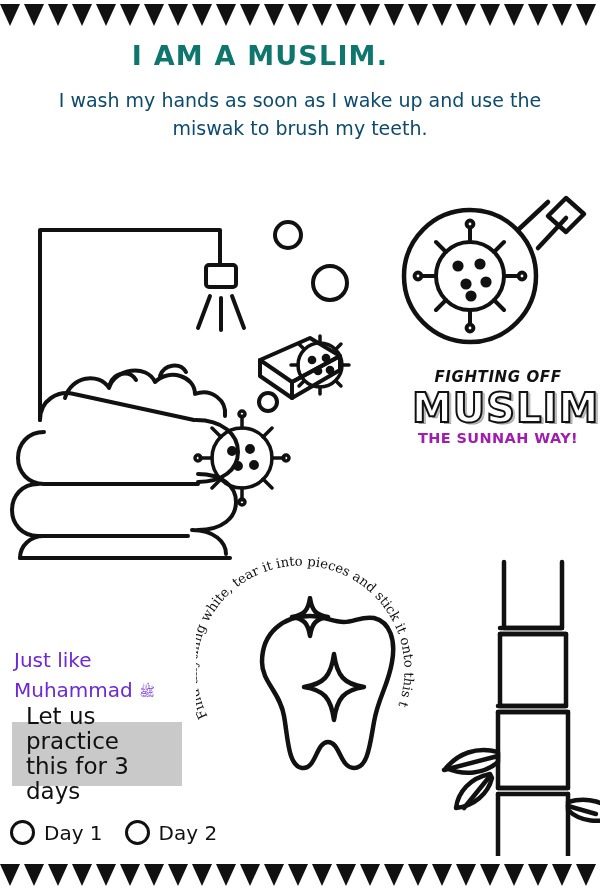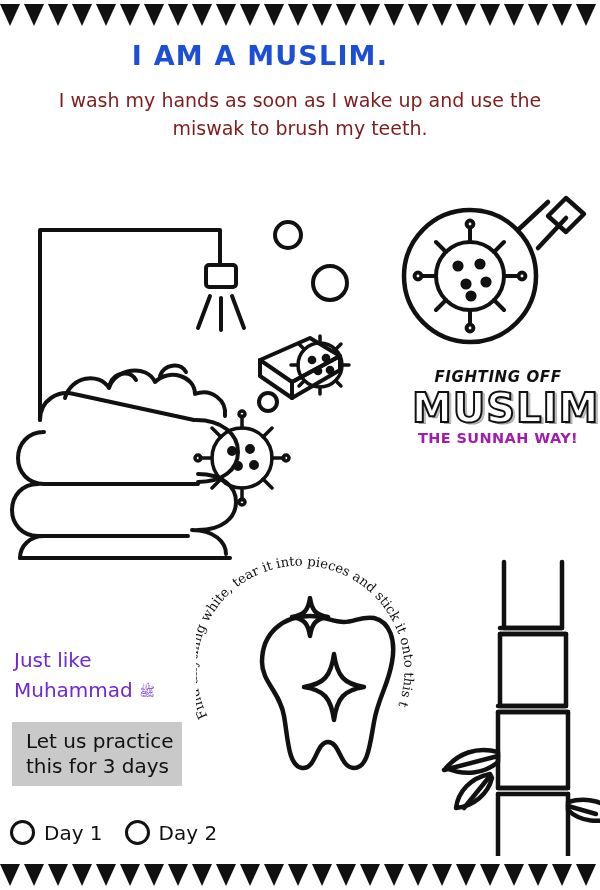--- a/index.html
+++ b/index.html
@@ -32,32 +32,32 @@
   .title {
     position: absolute;
     top: 40px;
     left: 0;
     width: 520px;
     text-align: center;
     font-family: "DejaVu Sans", sans-serif;
     font-size: 27px;
     font-weight: bold;
     letter-spacing: 1.2px;
-    color: #1d4ed8;
+    color: #0f766e;
   }
   .subtitle {
     position: absolute;
     top: 86px;
     left: 30px;
     width: 540px;
     text-align: center;
     font-family: "DejaVu Sans", sans-serif;
     font-size: 19px;
     line-height: 28px;
-    color: #7f1d1d;
+    color: #0c4a6e;
   }
 
   
   .art {
     position: absolute;
   }
 
   
   .germs-block {
     position: absolute;
@@ -114,21 +114,21 @@
     top: 722px;
     width: 170px;
     height: 64px;
     background: #c9c9c9;
     display: flex;
     align-items: center;
     padding-left: 14px;
     box-sizing: border-box;
   }
   .practice-box span {
-    font-size: 20px;
+    font-size: 23px;
     line-height: 25px;
     color: #111;
   }
 
   
   .days {
     position: absolute;
     left: 10px;
     top: 820px;
     display: flex;

